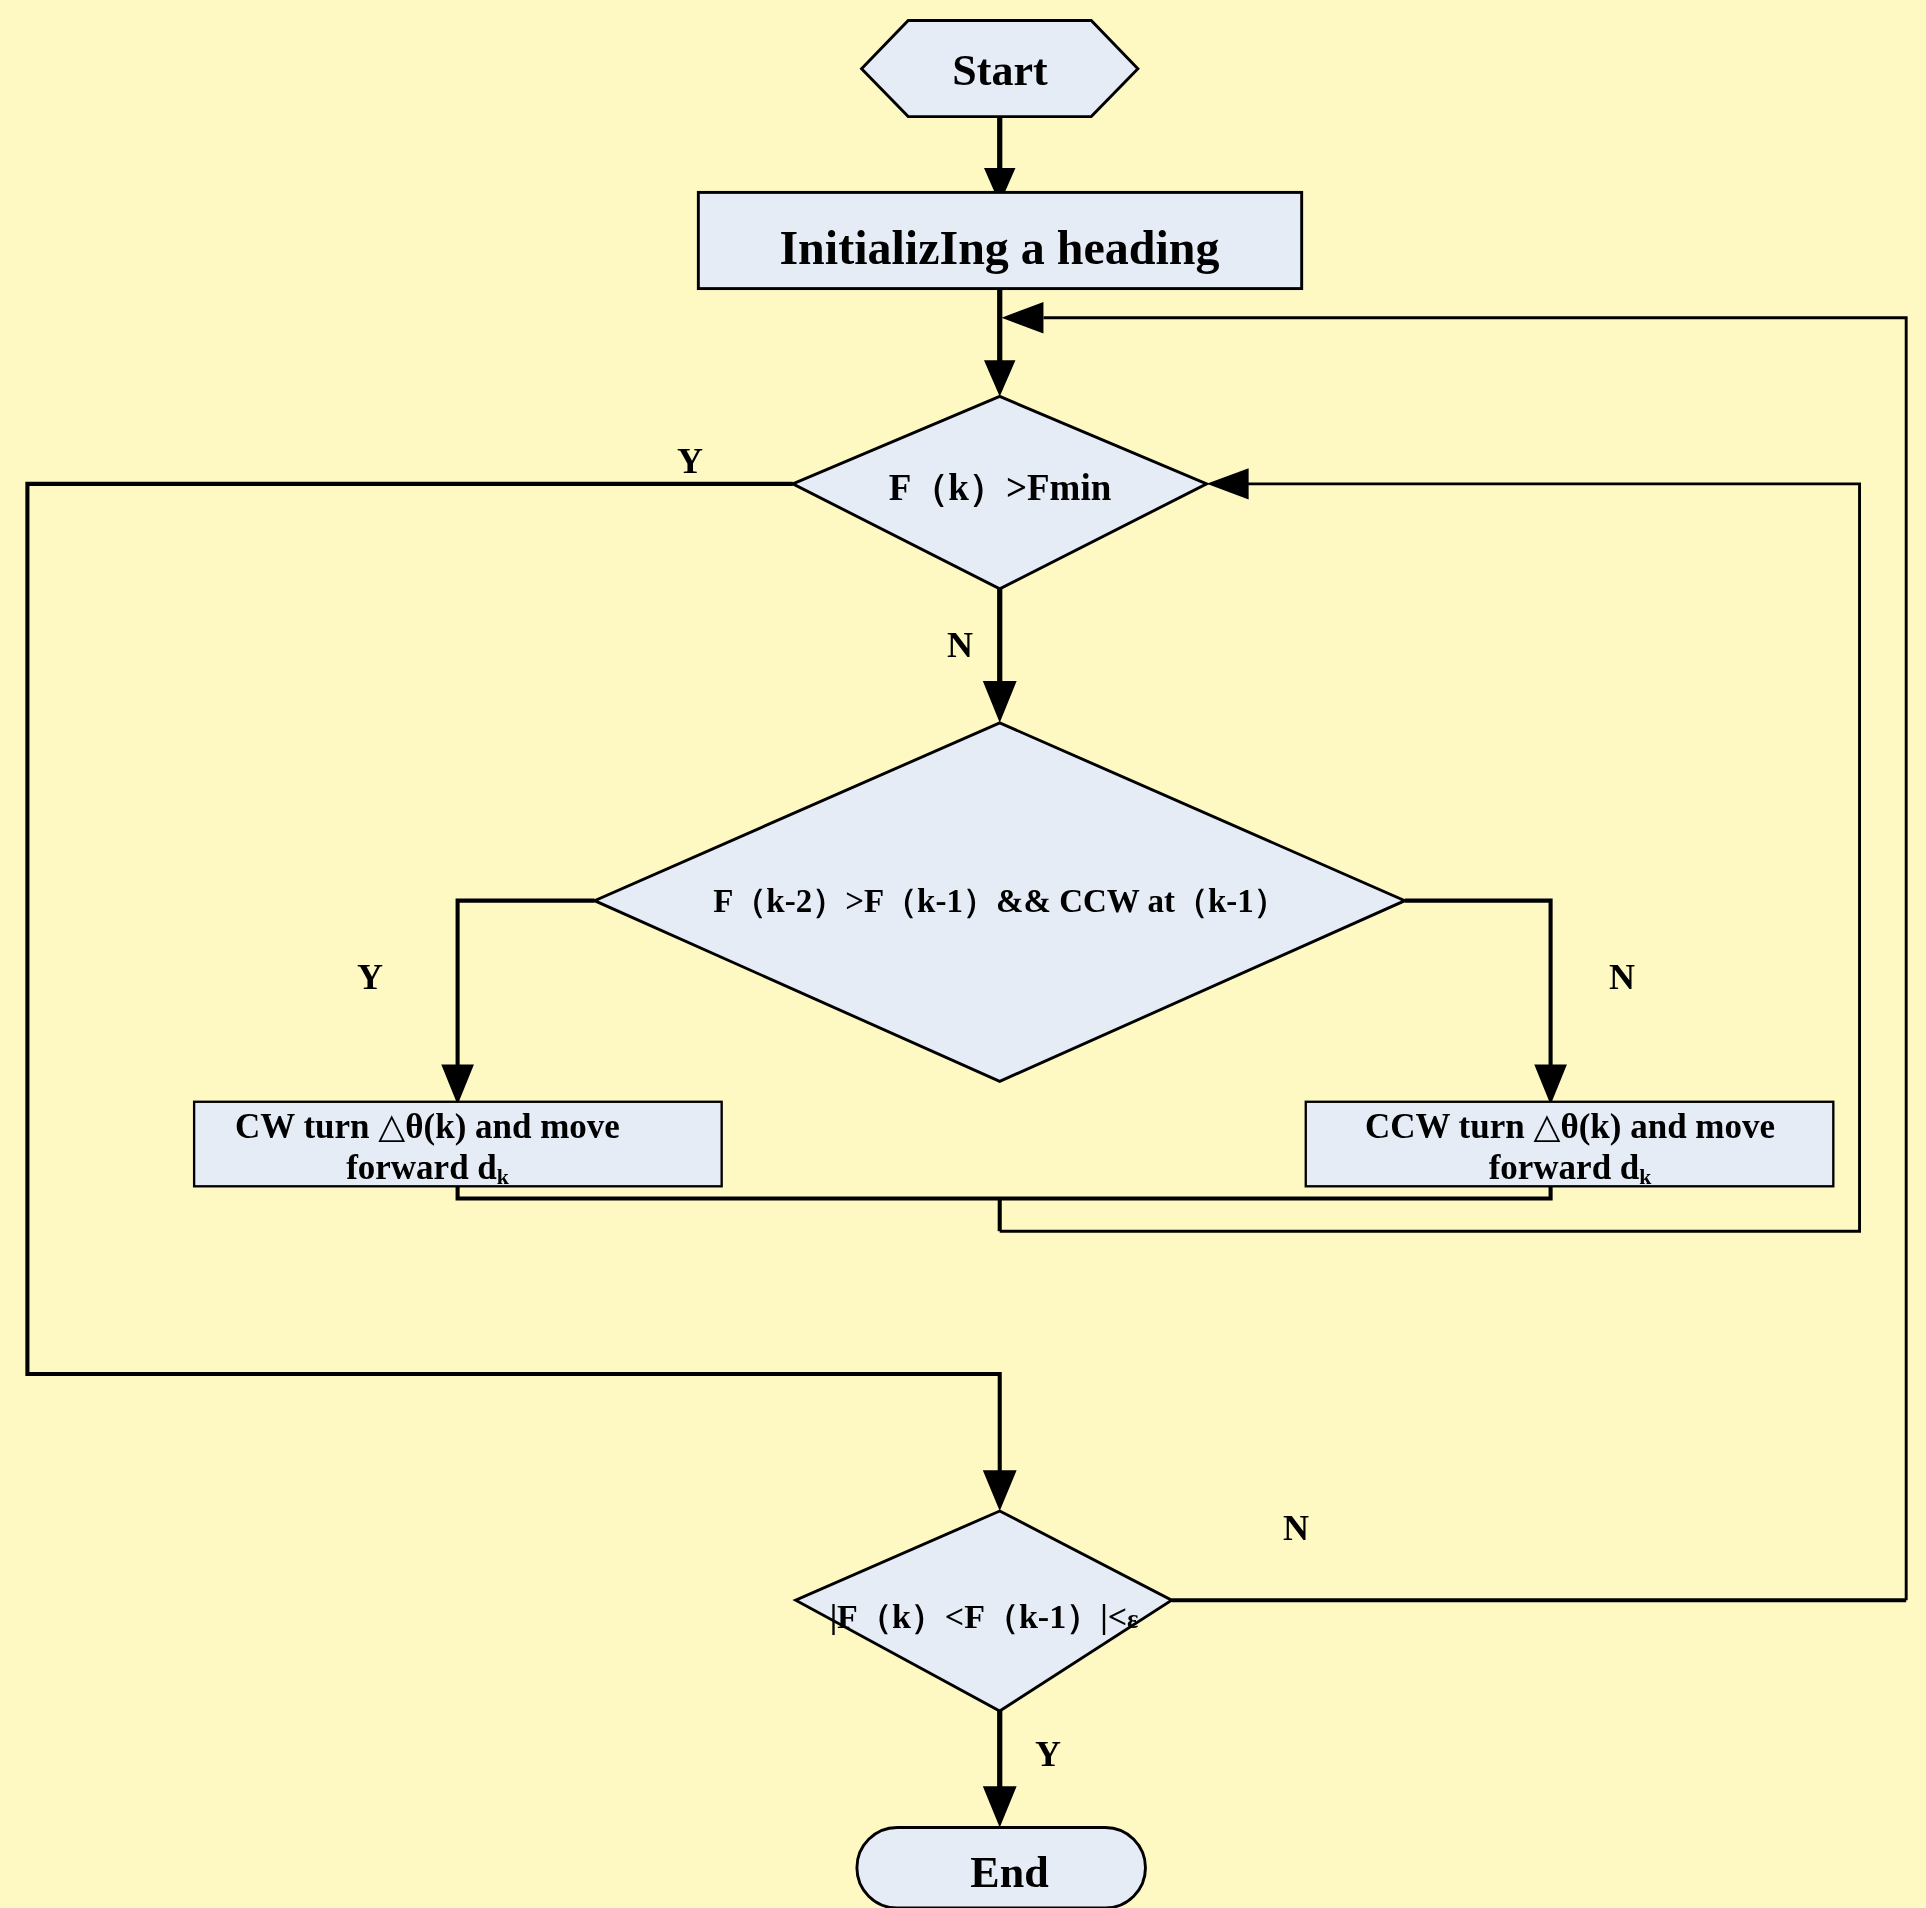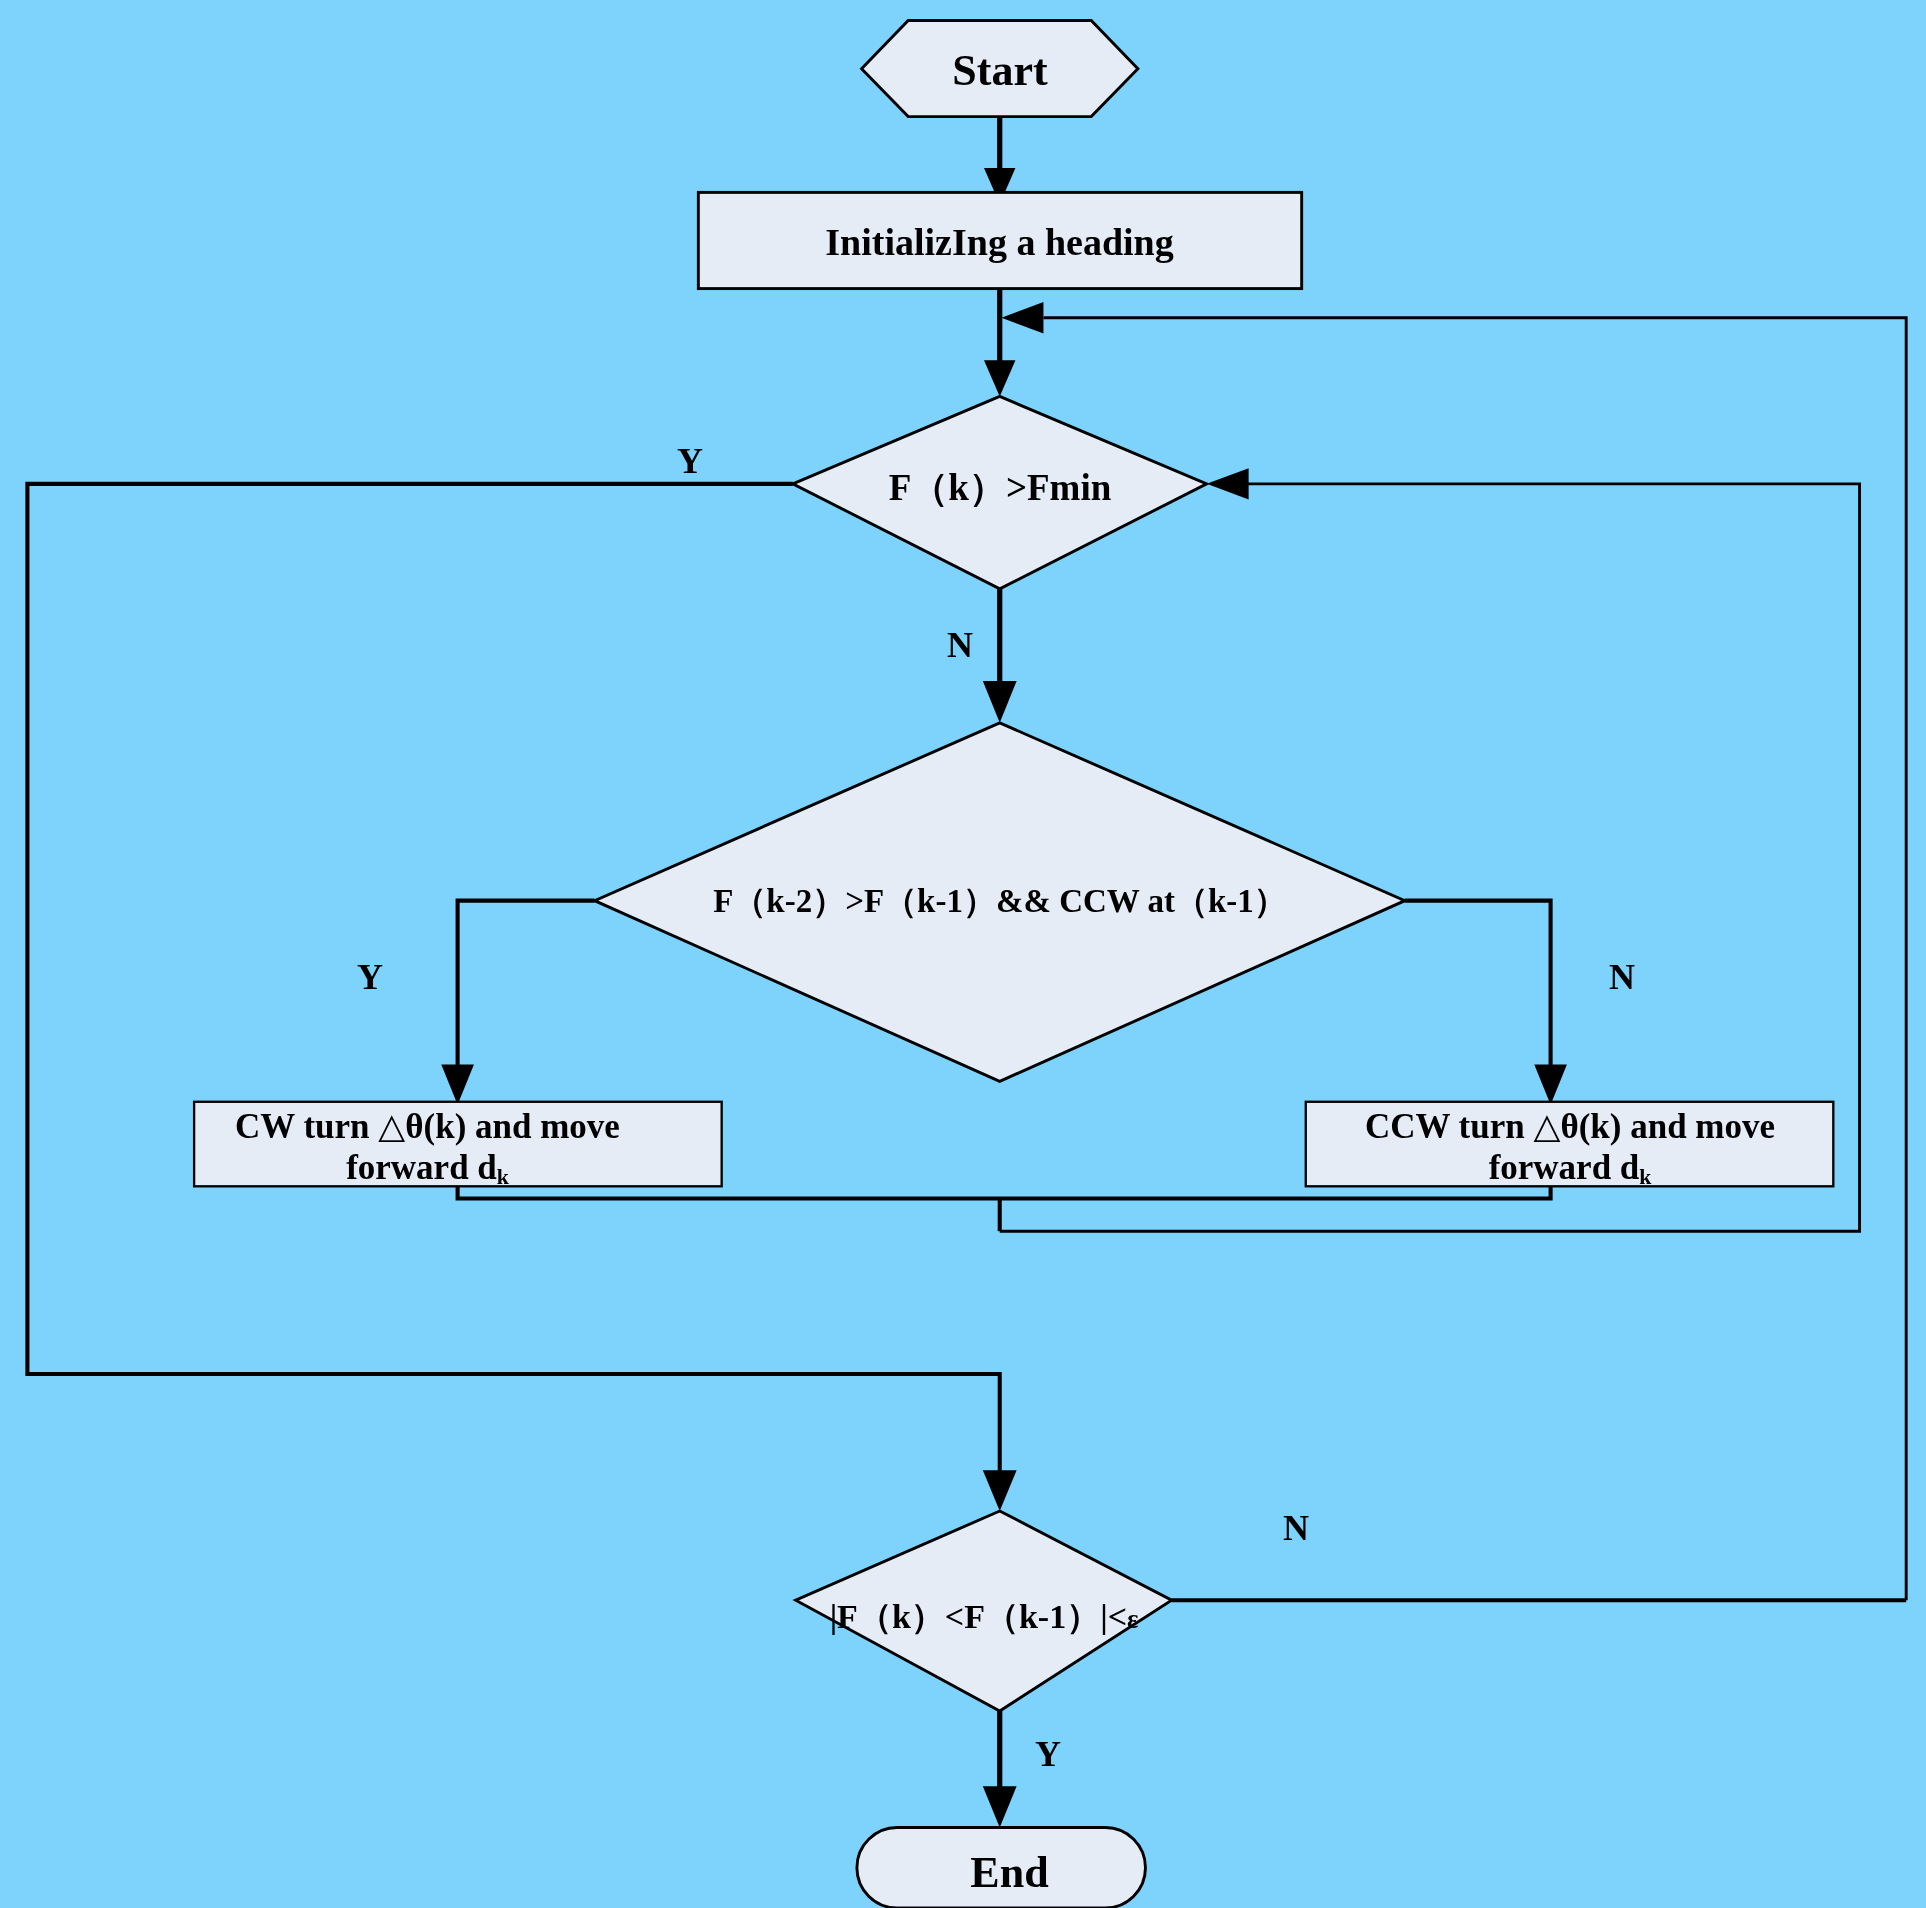--- a/index.html
+++ b/index.html
@@ -1,21 +1,21 @@
 <!DOCTYPE html>
 <html style="font-size:9.3px"><head>
 <meta charset="utf-8">
 <style>
   html,body{margin:0;padding:0;background:#ffffff;}
   body{
     width:1926px;height:1908px;
     font-family:"Liberation Serif","DejaVu Serif",serif;
     overflow:hidden;
   }
-  #flow-root{position:relative;width:1926px;height:1908px;background:#7dd3fc;}
+  #flow-root{position:relative;width:1926px;height:1908px;background:#fef9c3;}
   svg#flow-svg{position:absolute;left:0;top:0;width:1926px;height:1908px;display:block;}
   .node-shape{fill:#e6ecf6;stroke:#000000;stroke-width:5;}
   .node-shape.thin{stroke-width:4;}
   .edge{stroke:#000000;fill:none;}
   .edge.thick{stroke-width:9;}
   .edge.med{stroke-width:7;}
   .edge.thin{stroke-width:5;}
   .arrow-head{fill:#000000;stroke:none;}
   .node-text{
     position:absolute;
@@ -29,21 +29,21 @@
   .edge-label{
     position:absolute;
     color:#000000;
     font-weight:bold;
     font-size:36px;
     line-height:1;
     white-space:nowrap;
   }
   .sub{font-size:0.62em;vertical-align:-0.22em;}
   .t-start{font-size:44px;}
-  .t-init{font-size:38px;}
+  .t-init{font-size:48px;}
   .t-dec1{font-size:37px;}
   .t-dec2{font-size:33px;margin-top:48px;}
   .t-proc{font-size:35px;}
   .t-dec3{font-size:34px;margin-top:16px;}
   .t-end{font-size:44px;}
   .eps{font-size:0.78em;}
 </style>
 </head>
 <body>
 

